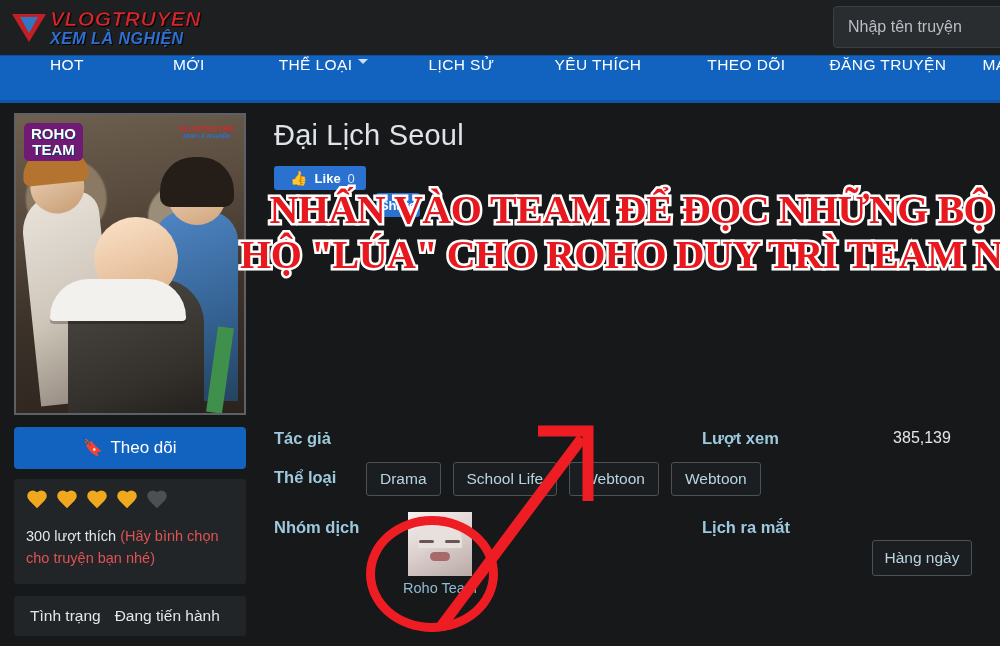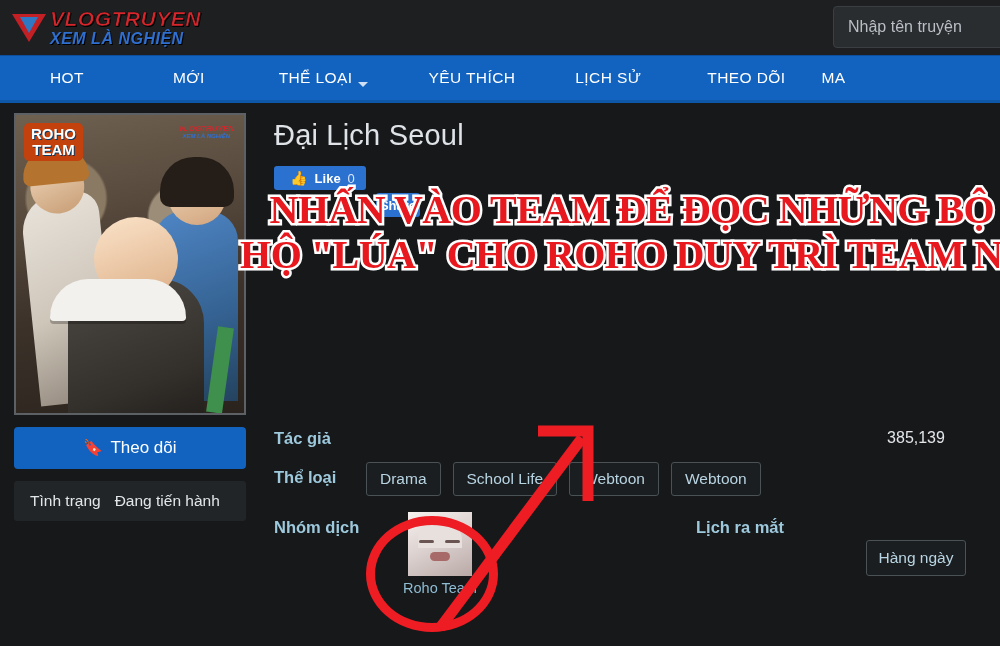--- a/index.html
+++ b/index.html
@@ -79,23 +79,23 @@
   }
   .nav::after {
     content: ""; position: absolute; left: 0; right: 0; bottom: 0;
     height: 3px; background: #0e57a8;
   }
   .nav-item {
     color: #ffffff;
     font-size: 15.5px;
     letter-spacing: 0.4px;
     white-space: nowrap;
-    display: flex; align-items: flex-end; gap: 6px;
+    display: flex; align-items: flex-start; gap: 6px;
     height: 100%;
-    padding: 16px 2px;
+    padding: 0 2px;
   }
   .caret {
     width: 0; height: 0;
     border-left: 5px solid transparent;
     border-right: 5px solid transparent;
     border-top: 5px solid #cfe0f5;
     display: inline-block;
     margin-top: 3px;
   }
 
@@ -177,21 +177,21 @@
   }
   .cover-korean {
     position: absolute; left: 56px; top: 22px;
     color: #ffffff; font-size: 38px; line-height: 0.95;
     font-weight: 700;
     text-shadow: 2px 2px 3px rgba(0,0,0,.85);
     letter-spacing: 1px;
   }
   .roho-badge {
     position: absolute; left: 8px; top: 8px;
-    background: #c2410c;
+    background: #701a75;
     border-radius: 5px;
     padding: 3px 7px;
     color: #fff; font-weight: 700; font-size: 15px;
     line-height: 1.05; text-align: center;
     text-shadow: 1px 1px 0 #0b3a63;
   }
   .cover-wm {
     position: absolute; right: 10px; top: 10px;
     text-align: center; line-height: 1;
   }
@@ -276,21 +276,21 @@
     line-height: 1.13;
     letter-spacing: -0.5px;
     color: #e8181f;
     -webkit-text-stroke: 5px #ffffff;
     paint-order: stroke fill;
     white-space: nowrap;
   }
 
   
   .info {
-    position: absolute; left: 274px; top: 320px; right: 14px;
+    position: absolute; left: 274px; top: 320px; right: 8px;
   }
   .info-row {
     display: flex; align-items: flex-start;
     margin-bottom: 6px;
   }
   .cell-label {
     color: #9ec9dd; font-weight: 700; font-size: 16.5px;
     padding-top: 6px;
   }
   .c1 { width: 92px; }
@@ -376,27 +376,30 @@
     <span>HOT</span>
   </div>
   <div class="nav-item" style="margin-left:85px">
     <span>MỚI</span>
   </div>
   <div class="nav-item" style="margin-left:70px">
     <span>THỂ LOẠI</span>
     <span class="caret"></span>
   </div>
   <div class="nav-item" style="margin-left:56px">
+    <span>LỊCH SỬ</span>
+  </div>
+  <div class="nav-item" style="margin-left:56px">
     <span>YÊU THÍCH</span>
-  </div>
-  <div class="nav-item" style="margin-left:56px">
-    <span>LỊCH SỬ</span>
   </div>
   <div class="nav-item" style="margin-left:62px">
     <span>THEO DÕI</span>
+  </div>
+  <div class="nav-item" style="margin-left:40px">
+    <span>ĐĂNG TRUYỆN</span>
   </div>
   <div class="nav-item" style="margin-left:32px">
     <span>MA</span>
   </div>
 </div>
 
 <div class="content">
 
   <div class="left-col">
 
@@ -415,20 +418,33 @@
         <div class="w1">VLOGTRUYEN</div>
         <div class="w2">XEM LÀ NGHIỆN</div>
       </div>
     </div>
 
     <div class="follow-btn">
       <span class="bookmark-glyph">🔖</span>
       <span>Theo dõi</span>
     </div>
 
+    <div class="rating-panel">
+      <div class="hearts">
+        <span class="heart"></span>
+        <span class="heart"></span>
+        <span class="heart"></span>
+        <span class="heart"></span>
+        <span class="heart off"></span>
+      </div>
+      <div class="likes-line">
+        <span>300 lượt thích</span>
+        <span class="likes-note">(Hãy bình chọn cho truyện bạn nhé)</span>
+      </div>
+    </div>
 
     <div class="status-panel">
       <span>Tình trạng</span>
       <span>Đang tiến hành</span>
     </div>
   </div>
 
   <div class="right-col">
     <div class="title">Đại Lịch Seoul</div>
     <div class="social-row">
@@ -446,20 +462,21 @@
       <div class="announce-line">NHẤN VÀO TEAM ĐỂ ĐỌC NHỮNG BỘ KHÁC ỦNG</div>
       <div class="announce-line">HỘ "LÚA" CHO ROHO DUY TRÌ TEAM NHA CẢ NHÀ!!</div>
     </div>
   </div>
 
   <div class="info">
 
     <div class="info-row">
       <div class="cell-label c1">Tác giả</div>
       <div class="c2 value-plain"></div>
+      <div class="cell-label c3">Lượt xem</div>
       <div class="c4 value-plain">385,139</div>
     </div>
 
     <div class="info-row" style="margin-top:14px">
       <div class="cell-label c1">Thể loại</div>
       <div class="c2">
         <div class="tags">
           <span class="tag">Drama</span>
           <span class="tag">School Life</span>
           <span class="tag">Webtoon</span>

